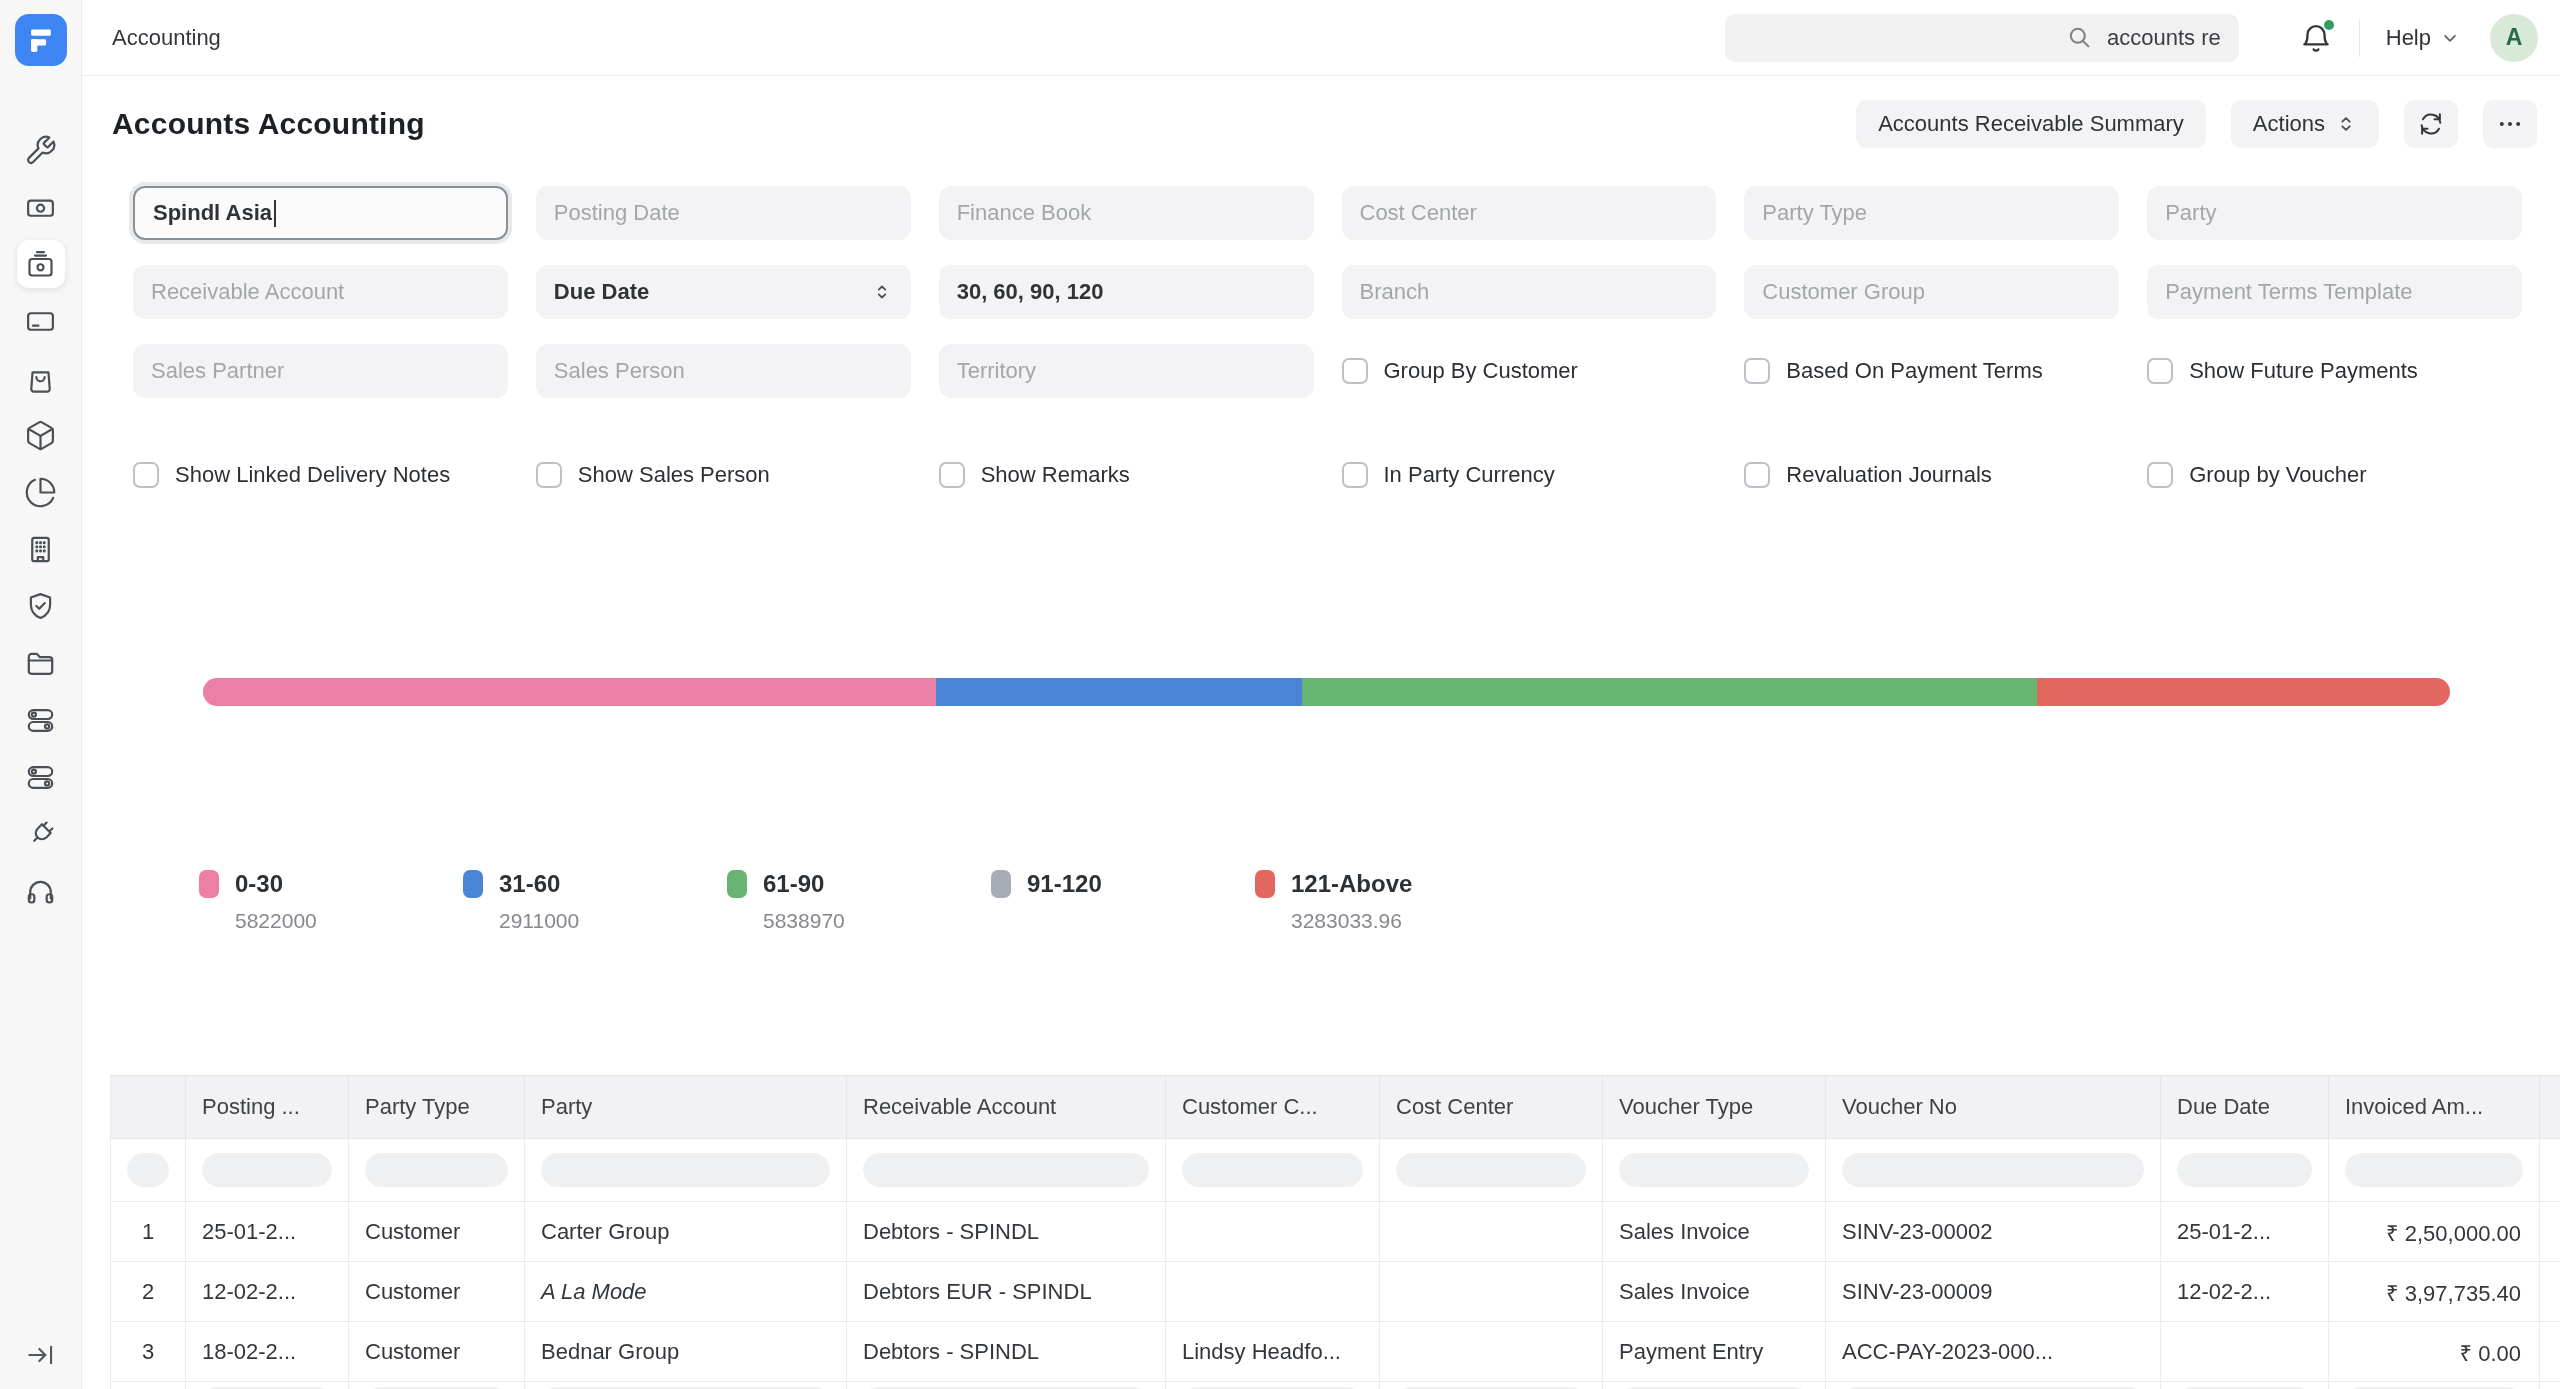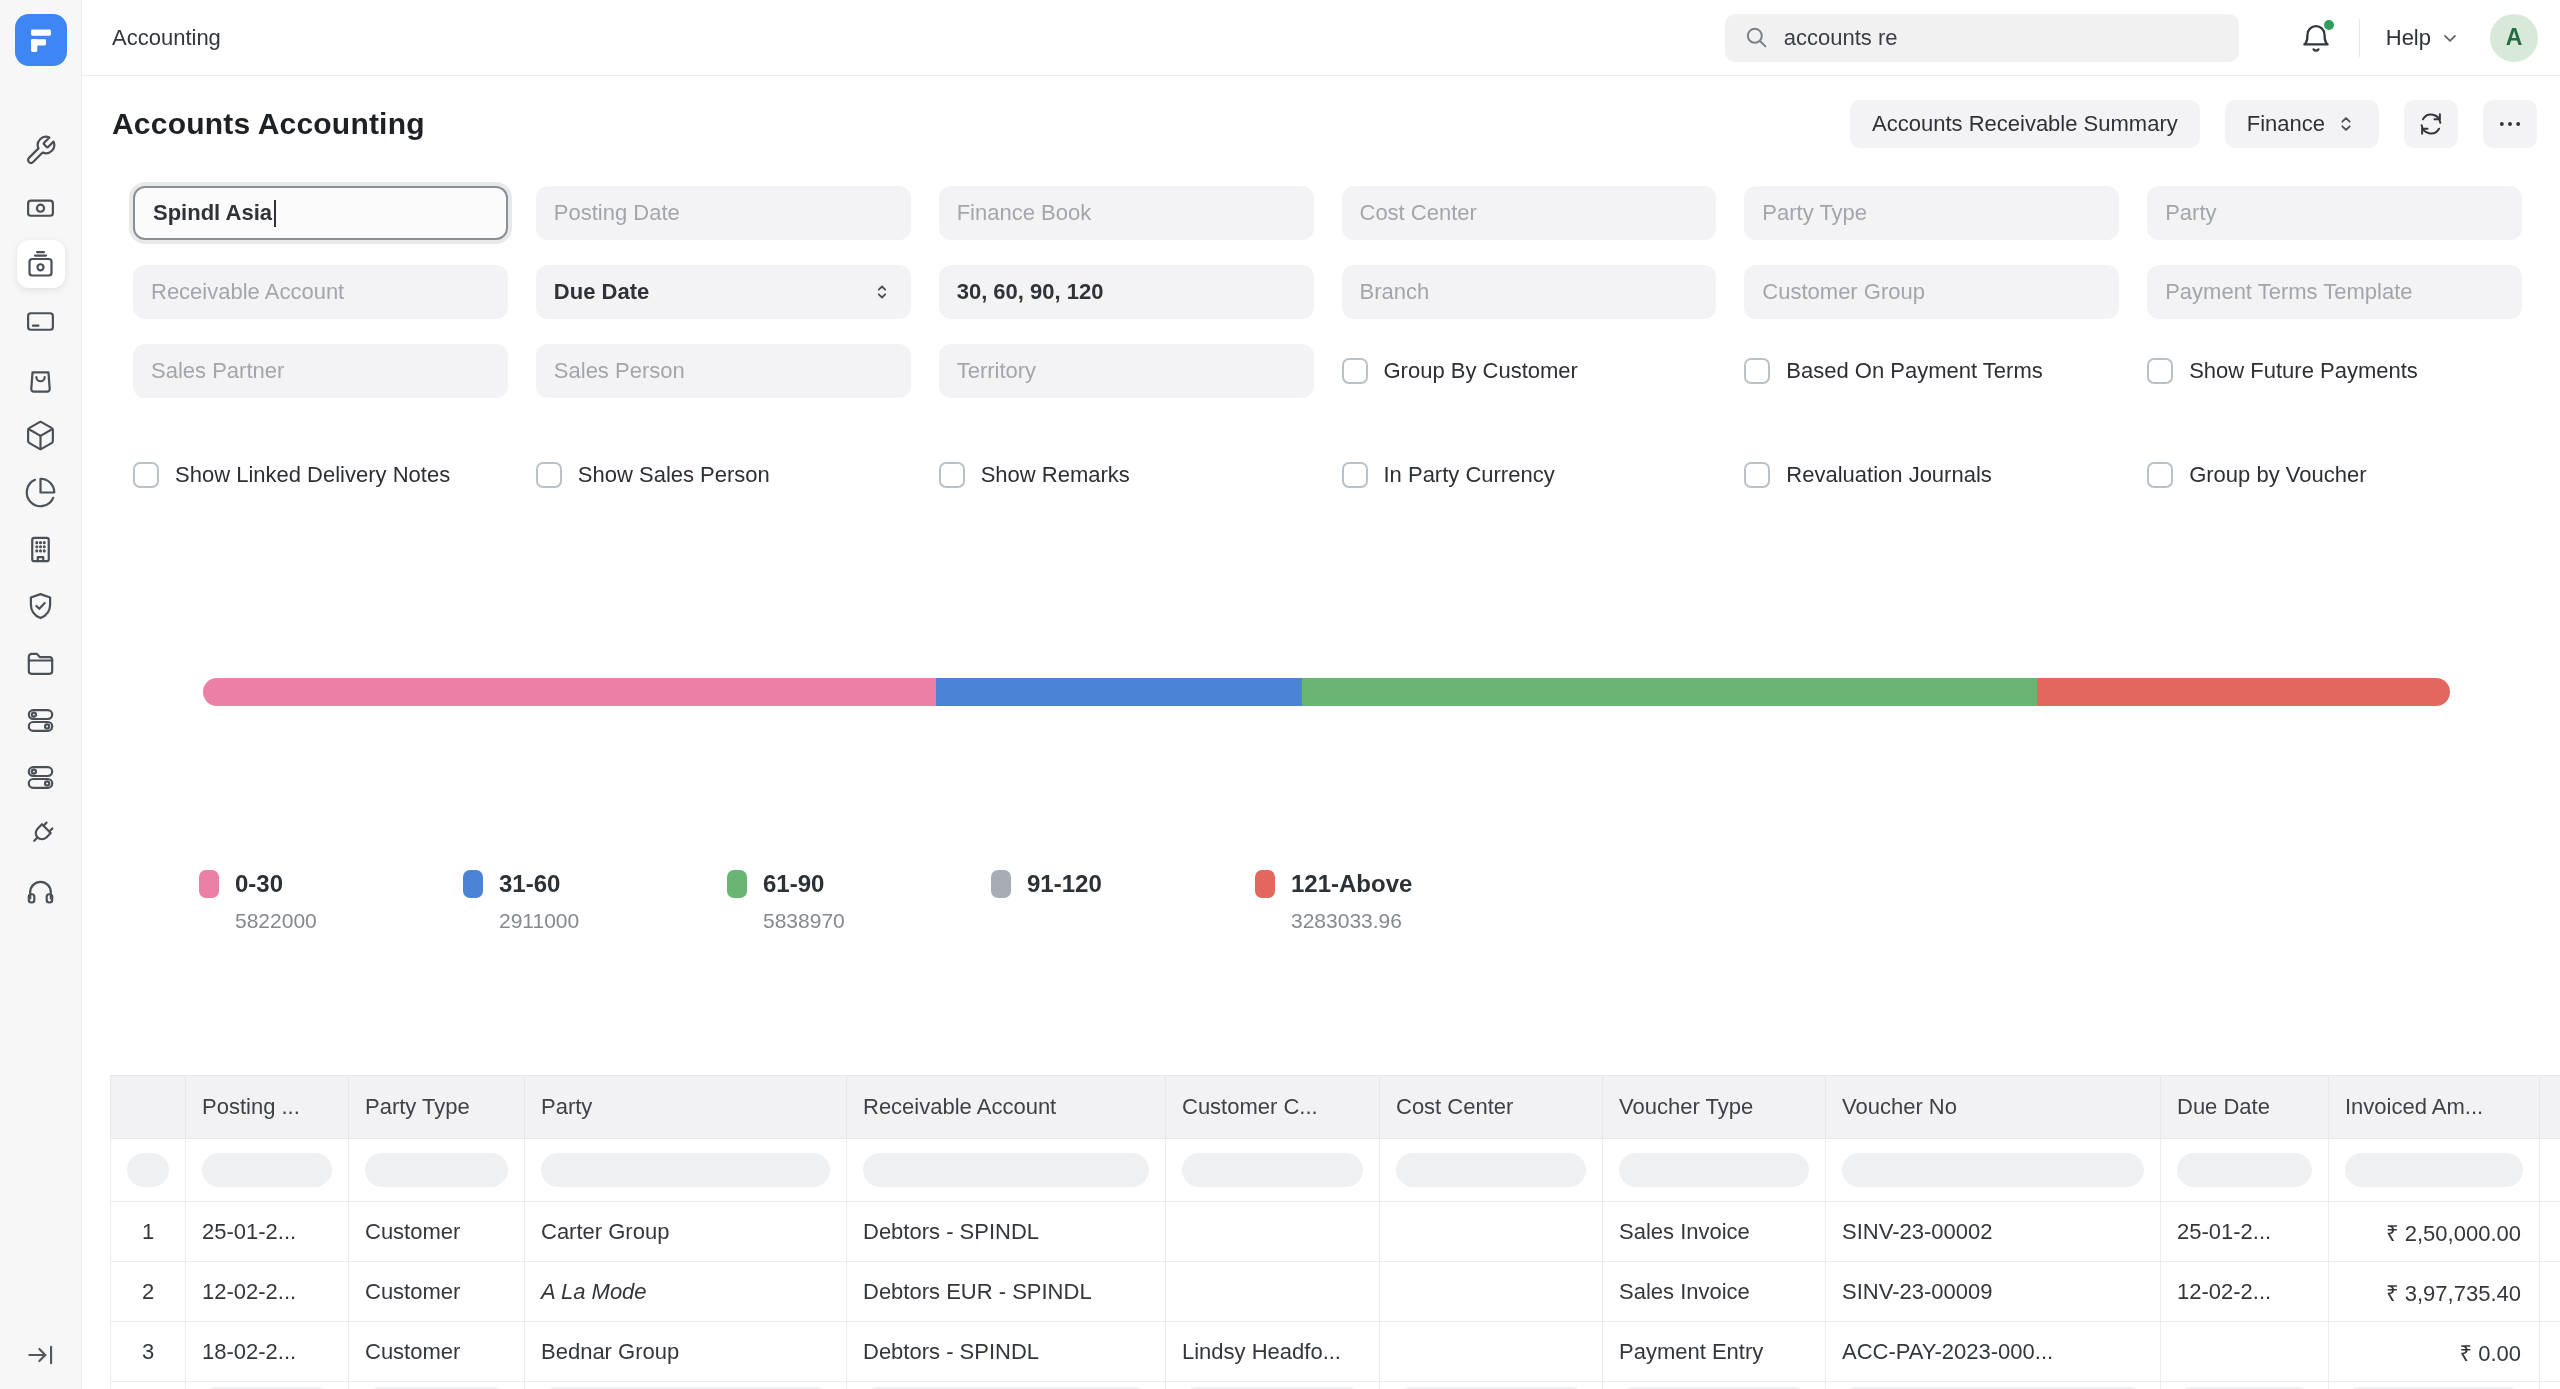--- a/index.html
+++ b/index.html
@@ -8,21 +8,21 @@
   
   .sidebar{position:absolute;left:0;top:0;width:82px;height:100%;background:#f7f7f8;border-right:1px solid #ececee;box-sizing:border-box;}
   .logo{position:absolute;left:15px;top:14px;width:52px;height:52px;border-radius:14px;background:#3d86f4;display:flex;align-items:center;justify-content:center;cursor:pointer;}
   .side-nav{position:absolute;left:0;top:126px;width:81px;display:flex;flex-direction:column;align-items:center;gap:9px;}
   .side-item{width:48px;height:48px;display:flex;align-items:center;justify-content:center;border-radius:12px;cursor:pointer;}
   .side-item.active{background:#fff;box-shadow:0 2px 7px rgba(25,30,35,.10);}
   .collapse-btn{position:absolute;left:24px;bottom:15px;background:none;border:none;padding:0;cursor:pointer;}
   
   .topbar{position:absolute;left:82px;top:0;width:2478px;height:76px;display:flex;align-items:center;background:#fff;border-bottom:1px solid #ececee;box-sizing:border-box;}
   .crumb{margin-left:30px;font-size:22px;color:#33373c;text-decoration:none;cursor:pointer;}
-  .search{margin-left:auto;display:flex;align-items:center;gap:14px;width:514px;height:48px;border-radius:10px;background:#f1f1f2;padding:0 18px;box-sizing:border-box;cursor:text;}
+  .search{margin-left:auto;display:flex;align-items:center;gap:14px;width:514px;height:48px;border-radius:10px;background:#f1f1f2;padding:0 18px;box-sizing:border-box;cursor:text;justify-content:flex-end;}
   .s-text{font-size:22px;color:#3a3e43;}
   .bell{position:relative;margin-left:60px;background:none;border:none;padding:0;cursor:pointer;height:36px;}
   .dot{position:absolute;top:0px;right:-1px;width:10px;height:10px;border-radius:50%;background:#2f9e5f;}
   .vdiv{width:1px;height:38px;background:#e7e7e9;margin:0 26px;}
   .help{display:flex;align-items:center;gap:9px;font-size:22px;color:#2f3337;background:none;border:none;padding:0;cursor:pointer;font-family:inherit;}
   .avatar{margin-left:30px;margin-right:22px;width:48px;height:48px;border-radius:50%;background:#d8e9da;color:#256c44;font-size:23px;font-weight:bold;display:flex;align-items:center;justify-content:center;cursor:pointer;}
   
   .page{position:absolute;left:82px;top:76px;width:2478px;height:1313px;}
   .page-head{position:absolute;left:0;top:0;width:100%;height:96px;display:flex;align-items:center;}
   .page-head h1{margin:0 0 0 30px;font-size:30px;font-weight:700;color:#1d2126;letter-spacing:.2px;}
@@ -247,21 +247,21 @@
     </button>
     <div class="avatar">A</div>
   </header>
 
   <main class="page">
     <div class="page-head">
       <h1>Accounts Accounting</h1>
       <div class="head-actions">
         <button class="btn">Accounts Receivable Summary</button>
         <button class="btn">
-          <span>Finance</span>
+          <span>Actions</span>
           <span style="display:flex">
             <svg width="22" height="22" viewBox="0 0 24 24" fill="none" stroke="#4b5056" stroke-width="2" stroke-linecap="round" stroke-linejoin="round">
                 <path d="m8 9.5 4-4 4 4"></path>
                 <path d="m8 14.5 4 4 4-4"></path>
               </svg>
           </span>
         </button>
         <button class="btn icon-btn">
           <span style="display:flex">
             <svg width="28" height="28" viewBox="0 0 24 24" fill="none" stroke="#33373c" stroke-width="1.7" stroke-linecap="round" stroke-linejoin="round">

